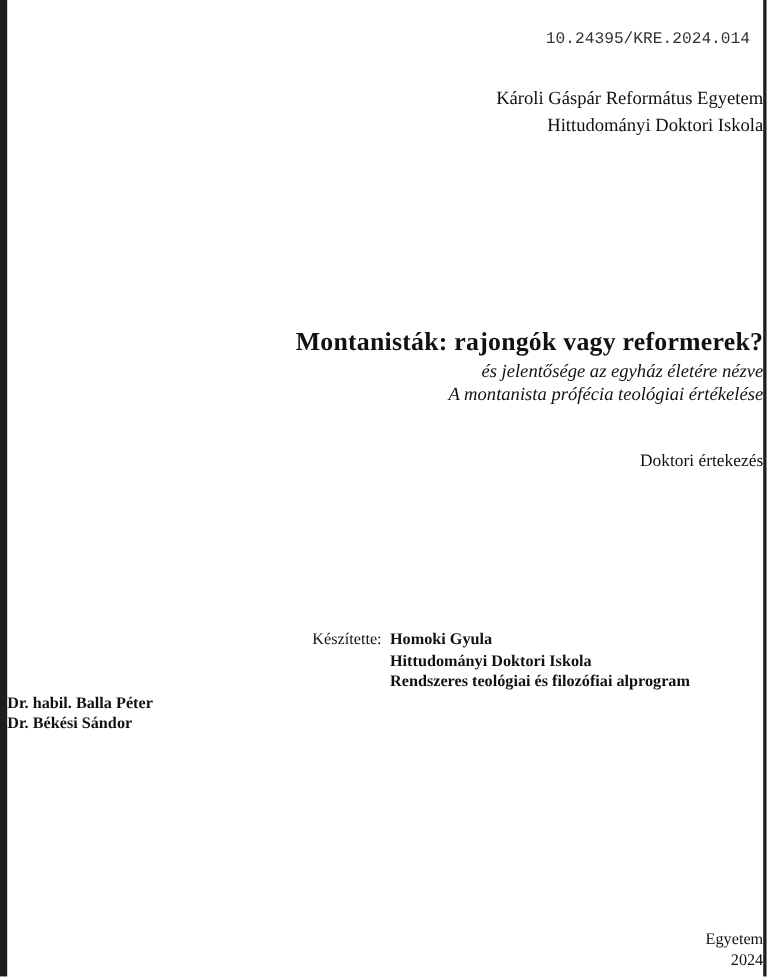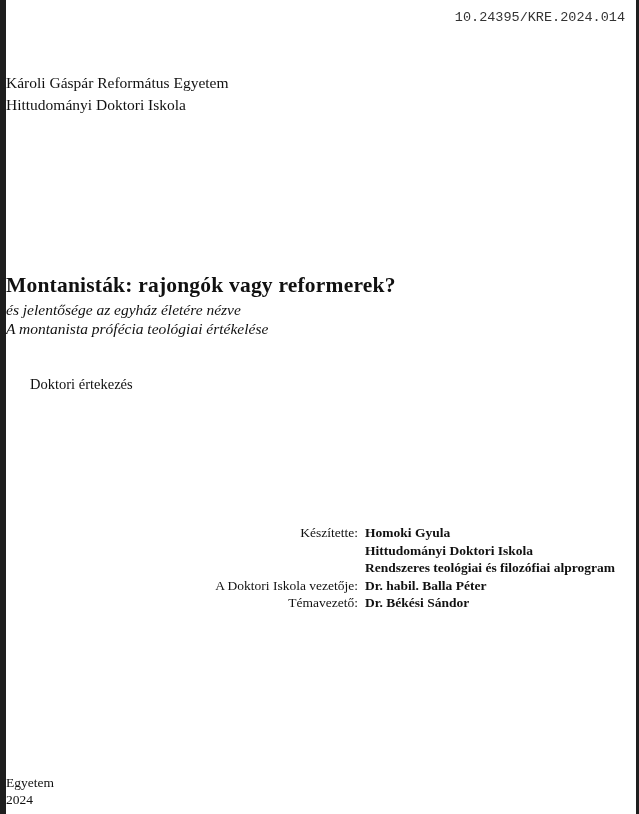--- a/index.html
+++ b/index.html
@@ -23,38 +23,38 @@
     background: #1e1e1e;
   }
   .edge-right {
     position: absolute;
     right: 0; top: 0;
     width: 3px; height: 100%;
     background: #1e1e1e;
   }
   .doi {
     position: absolute;
-    top: 10px;
+    top: 26px;
     right: 14px;
     font-family: "Liberation Mono", monospace;
     font-size: 13.5px;
     color: #333333;
     white-space: nowrap;
   }
   .content {
     position: absolute;
     left: 6px;
     right: 3px;
     top: 0;
     height: 100%;
   }
   .center-block {
     position: absolute;
     left: 0; right: 0;
-    text-align: left;
+    text-align: right;
   }
   .univ-block {
     top: 72px;
     font-size: 15.5px;
     line-height: 22px;
   }
   .title-block {
     top: 273px;
     font-size: 21.5px;
     font-weight: bold;
@@ -74,21 +74,20 @@
   .credits-block {
     position: absolute;
     left: 0; right: 0;
     top: 524px;
     font-size: 13.5px;
     line-height: 17.5px;
   }
   .credit-row {
     display: flex;
     align-items: flex-start;
-    margin-left: 40px;
   }
   .credit-label {
     width: 312px;
     flex: 0 0 312px;
     text-align: right;
     padding-right: 7px;
     white-space: nowrap;
   }
   .credit-value {
     text-align: left;
@@ -134,25 +133,23 @@
       </div>
       <div class="credit-row">
         <span class="credit-label"></span>
         <span class="credit-value">Hittudományi Doktori Iskola</span>
       </div>
       <div class="credit-row">
         <span class="credit-label"></span>
         <span class="credit-value">Rendszeres teológiai és filozófiai alprogram</span>
       </div>
       <div class="credit-row">
-        <span class="credit-label">A Doktori Iskola vezetője:</span>
         <span class="credit-value">Dr. habil. Balla Péter</span>
       </div>
       <div class="credit-row">
-        <span class="credit-label">Témavezető:</span>
         <span class="credit-value">Dr. Békési Sándor</span>
       </div>
     </div>
 
     <div class="center-block place-block">
       <div>Egyetem</div>
       <div>2024</div>
     </div>
 
   </div>

